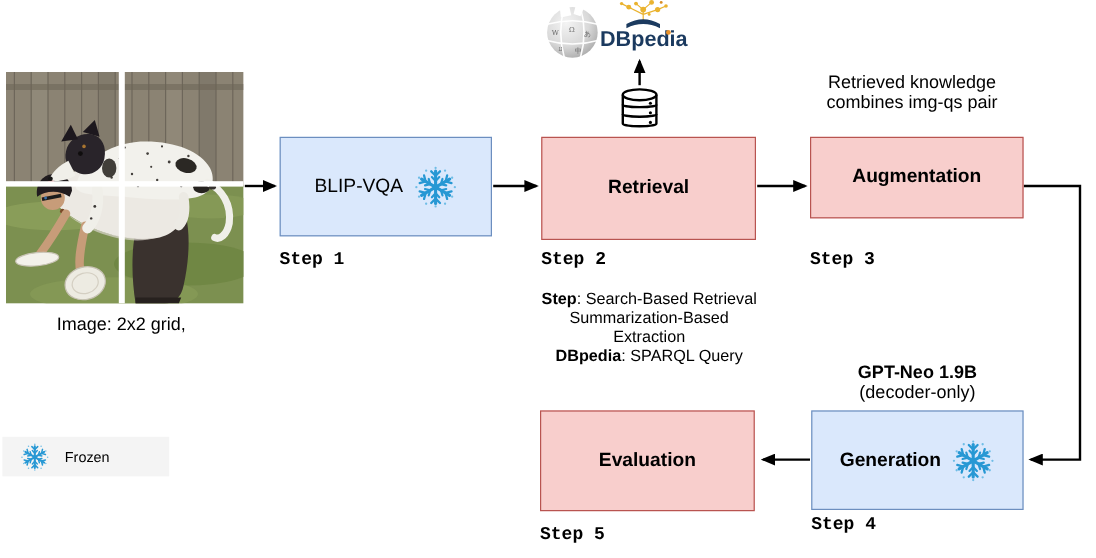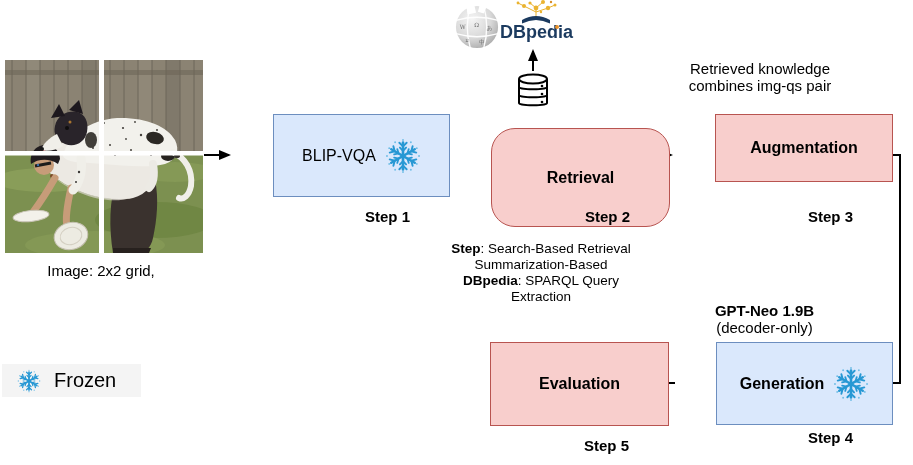--- a/index.html
+++ b/index.html
@@ -8,43 +8,42 @@
     font-family:"Liberation Sans", sans-serif; color:#000; overflow:hidden;
   }
   .abs { position:absolute; }
   svg.arrows { position:absolute; left:0; top:0; width:913px; height:465px; pointer-events:none; }
 
   
   .box {
     position:absolute; box-sizing:border-box;
     display:flex; align-items:center; justify-content:center; gap:9px;
     border:1.5px solid;
-    margin-left:40px;
   }
   .box.blue { background:#dae8fc; border-color:#6c8ebf; }
   .box.red  { background:#f8cecc; border-color:#b85450; }
   .box-label { font-size:16px; font-weight:bold; }
   .box-label.regular { font-weight:normal; }
 
-  .step-caption { position:absolute; text-align:right; font-weight:bold; font-size:15px; }
+  .step-caption { position:absolute; text-align:left; font-weight:bold; font-size:15px;font-family:Liberation Mono, monospace; }
 
   .note { position:absolute; text-align:center; font-size:15px; line-height:17px; }
   .note .bold { font-weight:bold; }
   .note-small { font-size:13.5px; line-height:16px; }
 
   .photo { position:absolute; left:5px; top:60px; width:198px; height:193px; }
   .photo svg { display:block; }
 
   .caption { position:absolute; left:3px; top:261px; width:196px; text-align:center;
              font-size:15px; line-height:19px; }
 
   .legend { position:absolute; left:2px; top:364px; width:139px; height:33px;
             background:#f4f4f4; display:flex; align-items:center; gap:13px;
             padding-left:15px; box-sizing:border-box; }
-  .legend-label { font-size:20px; }
+  .legend-label { font-size:12px; }
 
   .dbpedia-wrap { position:absolute; left:498px; top:0; width:80px; height:44px; }
   .dbpedia-text { position:absolute; left:2px; top:22px; font-size:18px; font-weight:bold;
                   color:#1b3a5f; letter-spacing:0px; }
   .dbpedia-idot { position:absolute; left:57px; top:25px; width:4px; height:4px;
                   border-radius:50%; background:#e8912a; }
 
   .snow { flex:0 0 auto; }
 </style>
 </head>
@@ -242,21 +241,21 @@
     </svg>
   </div>
 
   <div class="box blue" style="left:233px; top:114px; width:177px; height:83px;">
     <span class="box-label regular">BLIP-VQA</span>
     <svg class="snow" width="36" height="36">
         <use href="#snowflake"></use>
       </svg>
   </div>
 
-  <div class="box red" style="left:451px; top:128px; width:179px; height:99px;border-radius:24px;">
+  <div class="box red" style="left:451px; top:114px; width:179px; height:86px;">
     <span class="box-label">Retrieval</span>
   </div>
 
   <div class="box red" style="left:675px; top:114px; width:178px; height:68px;justify-content:center;">
     <span class="box-label">Augmentation</span>
   </div>
 
   <div class="box red" style="left:450px; top:342px; width:179px; height:84px;">
     <span class="box-label">Evaluation</span>
   </div>
@@ -282,24 +281,24 @@
   <div class="note" style="left:676px; top:302px; width:177px;">
     <div class="bold">GPT-Neo 1.9B</div>
     <div>(decoder-only)</div>
   </div>
 
   <div class="note note-small" style="left:441px; top:241px; width:200px;">
     <div>
       <span class="bold">Step</span><span>: Search-Based Retrieval</span>
     </div>
     <div>Summarization-Based</div>
+    <div>Extraction</div>
     <div>
       <span class="bold">DBpedia</span><span>: SPARQL Query</span>
     </div>
-    <div>Extraction</div>
   </div>
 
   <div class="legend">
     <svg width="24" height="24">
         <use href="#snowflake"></use>
       </svg>
     <span class="legend-label">Frozen</span>
   </div>
 
 </div>

